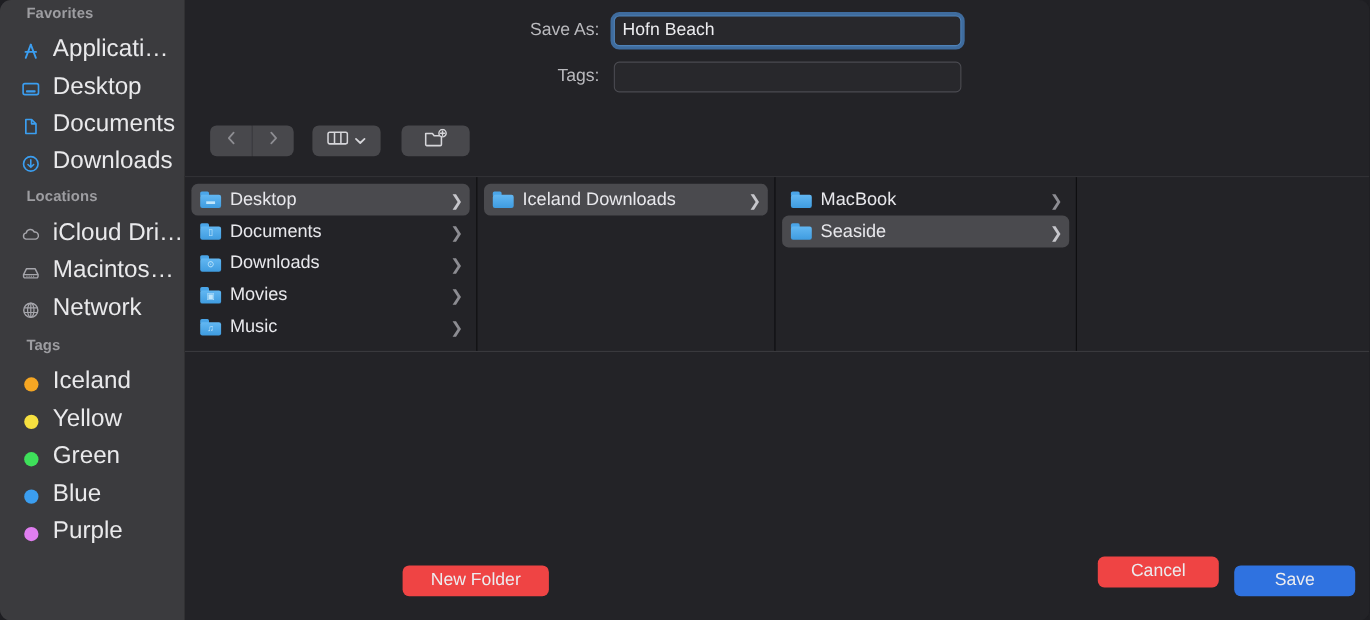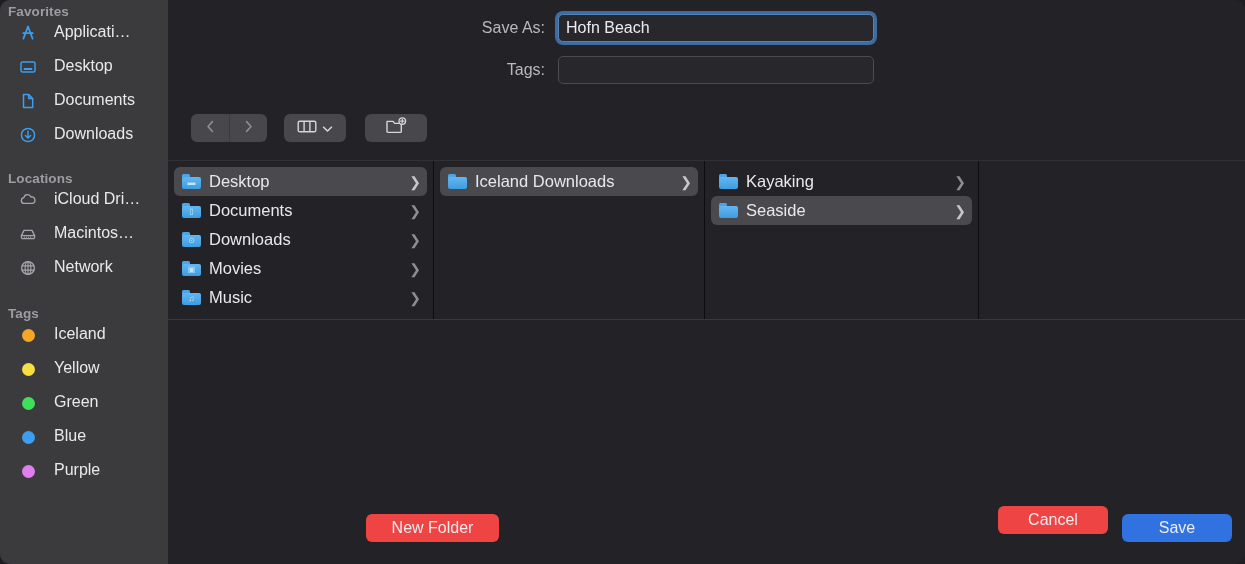--- a/index.html
+++ b/index.html
@@ -24,31 +24,31 @@
     background: #3b3b3e;
     flex: 0 0 168px;
     padding-top: 0px;
     position: relative;
     overflow: hidden;
   }
   .sb-group-title {
     font-size: 13.5px;
     color: #9d9da1;
     font-weight: bold;
-    padding-left: 8px;
+    padding-left: 24px;
     letter-spacing: .1px;
   }
   .sb-item {
     height: 34px;
     display: flex;
-    align-items: flex-start;
+    align-items: flex-end;
     padding-left: 18px;
-    gap: 16px;
+    gap: 10px;
     color: #e9e9eb;
-    font-size: 16px;
+    font-size: 22px;
     white-space: nowrap;
   }
   .sb-icon {
     width: 20px; height: 20px;
     display: inline-flex;
     align-items: center;
     justify-content: center;
     flex: 0 0 20px;
   }
   .sb-label { overflow: hidden; }
@@ -564,21 +564,21 @@
           <span class="chev">❯</span>
         </div>
       </div>
 
       <div class="col" id="col3">
         <div class="row">
           <span class="folder">
             <span class="tab"></span>
               <span class="body"></span>
           </span>
-          <span>Kayaking</span>
+          <span>MacBook</span>
           <span class="chev">❯</span>
         </div>
         <div class="row selected">
           <span class="folder">
             <span class="tab"></span>
               <span class="body"></span>
           </span>
           <span>Seaside</span>
           <span class="chev">❯</span>
         </div>

